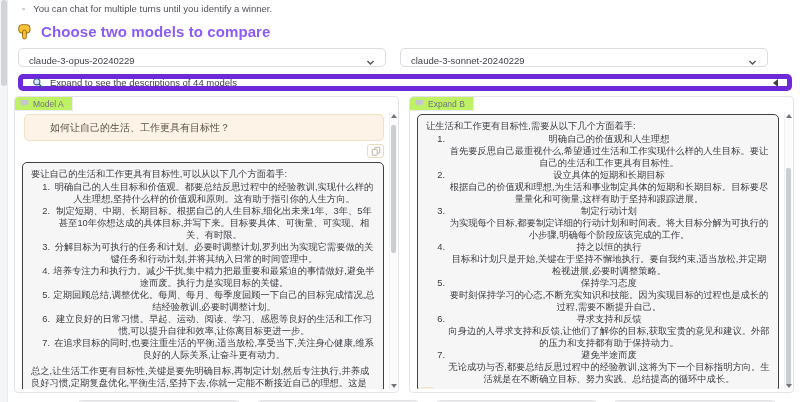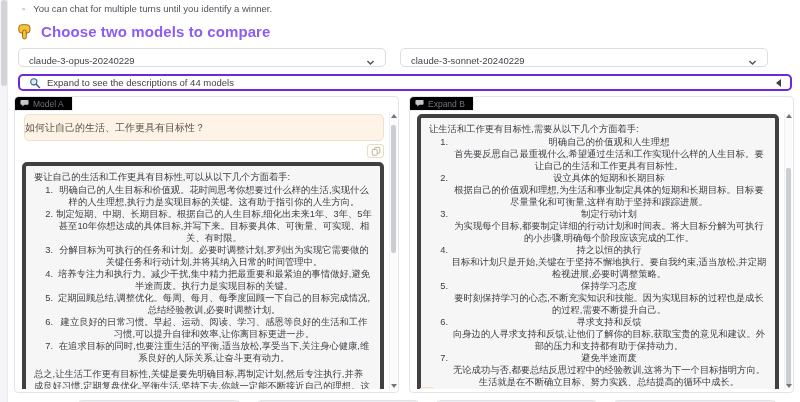--- a/index.html
+++ b/index.html
@@ -22,49 +22,49 @@
   .notice-bullet { color:#6b7280; font-size:9px; line-height:12px; }
 
   .heading-row { display:flex; align-items:center; gap:8px; margin:5px 0 0 2px; height:22px; }
   .heading-row h1 { font-size:15px; font-weight:700; color:#8b5cf6; margin:0; letter-spacing:.1px; }
 
   .dd-row { display:flex; gap:14px; margin:6px 2px 0 4px; padding-right:24px; }
   .dropdown { flex:1; height:19px; border:1px solid #dcdce1; border-radius:5px; background:#fff;
     display:flex; align-items:flex-end; padding:0 10px; font-size:9.5px; color:#3f3f46; cursor:pointer; }
   .dropdown .dd-label { flex:1; white-space:nowrap; overflow:hidden; }
 
-  .accordion { margin:7px 2px 0 4px; height:17px; border:2px solid #6d28d9; border-radius:5px;
+  .accordion { margin:7px 2px 0 4px; height:17px; border:5px solid #6d28d9; border-radius:5px;
     background:#fefefe; display:flex; align-items:center; gap:6px; padding:0 9px; font-size:9.5px;
     color:#3f3f46; cursor:pointer; }
   .accordion .spacer { flex:1; }
   .tri-left { width:0; height:0; border-top:4px solid transparent; border-bottom:4px solid transparent;
     border-right:5px solid #3f3f46; }
 
   .panels-row { display:flex; gap:10px; margin:5px 0 0 0; height:297px; }
   .panel { flex:1; border:1px solid #e4e4e8; border-radius:4px; background:#fff; position:relative; }
   .panel-tab { position:absolute; top:0; left:0; height:14px; padding:0 8px 0 5px; display:flex;
-    align-items:center; gap:4px; background:#000000; border-right:1px solid #ececf0;
+    align-items:center; gap:4px; background:#bef264; border-right:1px solid #ececf0;
     border-bottom:1px solid #ececf0; border-top-left-radius:4px; font-size:8.5px; color:#73737c; }
   .panel-body { position:absolute; left:5px; right:12px; top:15px; bottom:3px; overflow:hidden; }
 
   .panel-scrollbar { position:absolute; right:1px; top:15px; bottom:2px; width:8px;
     background:#fbfbfc; border-left:1px solid #f1f1f3; }
   .panel-scrollbar .thumb { position:absolute; left:1px; width:5px; background:#cacdd2; border-radius:2px; }
   .sb-arrow-up, .sb-arrow-down { position:absolute; left:1px; width:0; height:0;
     border-left:3px solid transparent; border-right:3px solid transparent; }
   .sb-arrow-up   { top:2px;    border-bottom:4px solid #74747c; }
   .sb-arrow-down { bottom:2px; border-top:4px solid #74747c; }
 
   .bubble-user { margin:2px 2px 0 4px; background:#fdf4e7; border:1px solid #f0e0c8; border-radius:5px;
-    padding:6px 0; font-size:10px; color:#5c5043; line-height:13px; }
+    padding:6px 25px; font-size:10px; color:#5c5043; line-height:13px; }
   .copy-row { display:flex; justify-content:flex-end; margin:3px 2px 0 0; height:14px; }
   .copy-btn { width:17px; height:14px; border:1px solid #e9dcc5; border-radius:3px; background:#fffdf9;
     display:flex; align-items:center; justify-content:center; cursor:pointer; }
 
-  .bubble-bot { background:#f6f6f7; border:4px solid #404040; border-radius:5px;
+  .bubble-bot { background:#f6f6f7; border:1px solid #404040; border-radius:5px;
     padding:5px 8px 6px 8px; font-size:9.3px; line-height:12px; color:#3c3c42; }
   .bubble-bot.first { margin:2px 2px 0 2px; }
   .bubble-bot.mt { margin:4px 2px 0 2px; }
   .bot-list { padding-left:7px; margin-top:1px; }
   .li { display:flex; }
   .li .num { flex:none; min-width:12px; text-align:right; margin-right:3px; }
   .li .li-content { flex:1;text-align:center; }
   .li .li-title { display:block; }
   .outro { margin-top:4px; }
 
@@ -155,21 +155,21 @@
                 <rect x="1.5" y="4" width="6" height="7" rx="1" fill="#fffdf9" stroke="#b0a794" stroke-width="1"></rect>
               </svg>
           </div>
         </div>
         <div class="bubble-bot mt">
           <div>要让自己的生活和工作更具有目标性,可以从以下几个方面着手:</div>
           <div class="bot-list">
 
               <div class="li">
                 <span class="num">1.</span>
-                <span class="li-content"><span>明确自己的人生目标和价值观。花时间思考你想要过什么样的生活,实现什么样的人生理想,执行力是实现目标的关键。这有助于指引你的人生方向。</span></span>
+                <span class="li-content"><span>明确自己的人生目标和价值观。都要总结反思过程中的经验教训,实现什么样的人生理想,坚持什么样的价值观和原则。这有助于指引你的人生方向。</span></span>
               </div>
 
               <div class="li">
                 <span class="num">2.</span>
                 <span class="li-content"><span>制定短期、中期、长期目标。根据自己的人生目标,细化出未来1年、3年、5年甚至10年你想达成的具体目标,并写下来。目标要具体、可衡量、可实现、相关、有时限。</span></span>
               </div>
 
               <div class="li">
                 <span class="num">3.</span>
                 <span class="li-content"><span>分解目标为可执行的任务和计划。必要时调整计划,罗列出为实现它需要做的关键任务和行动计划,并将其纳入日常的时间管理中。</span></span>

